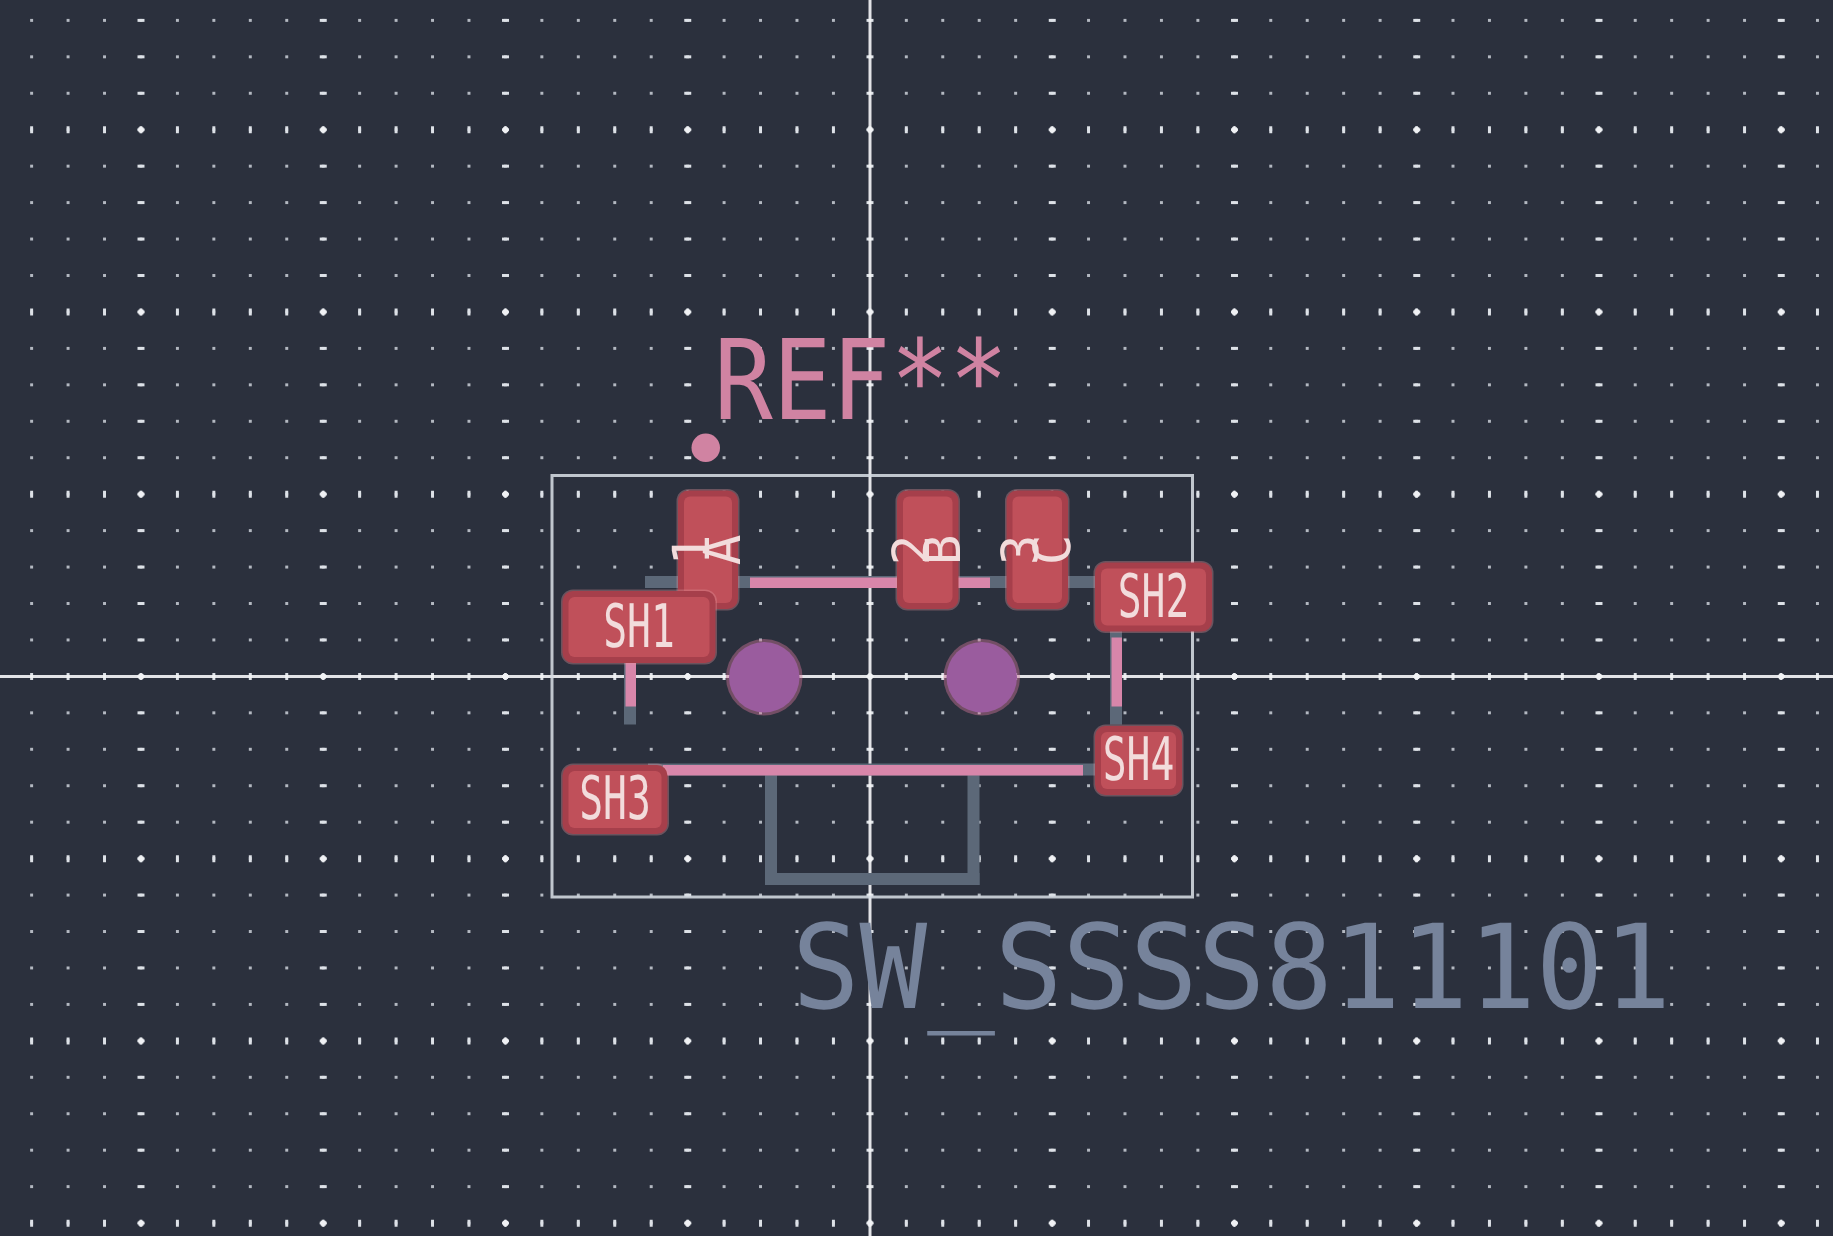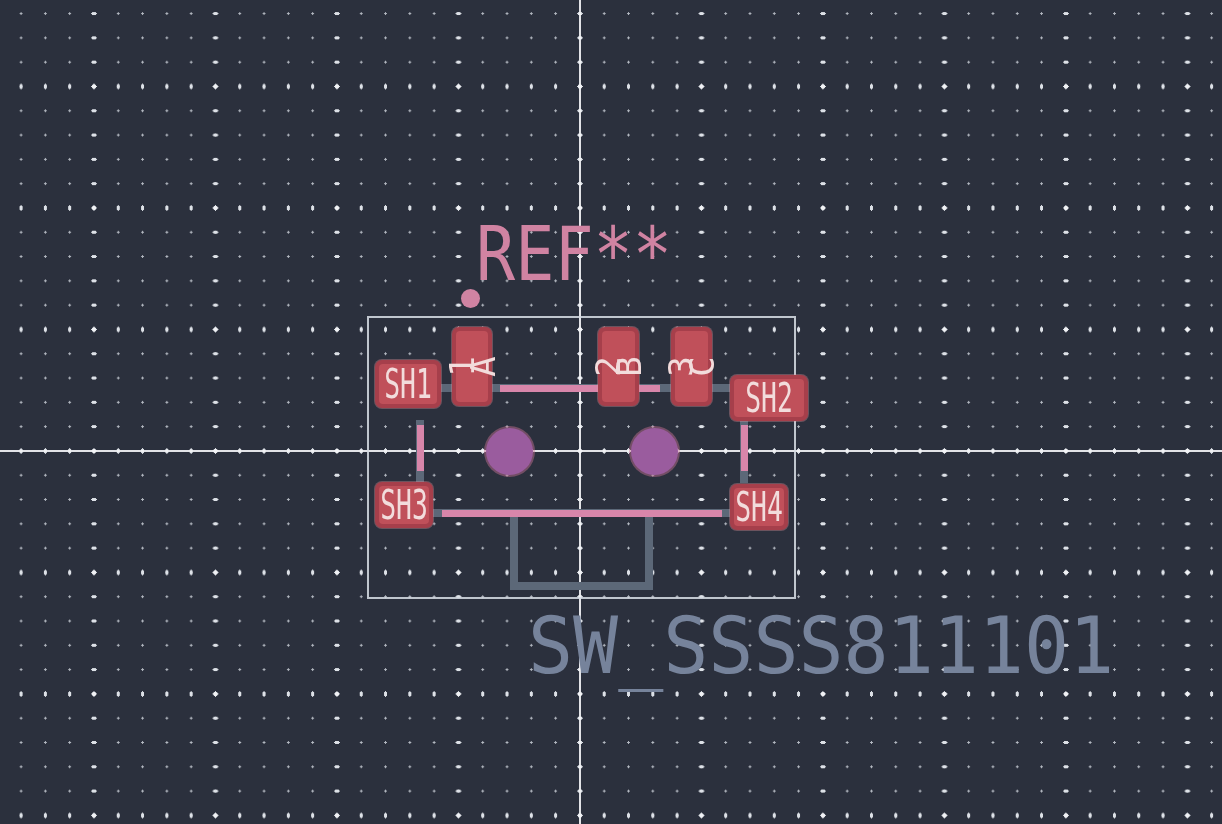--- a/index.html
+++ b/index.html
@@ -118,29 +118,29 @@
     </div>
   </div>
   <div class="abs pad" style="left:671px;top:327px;width:41px;height:79px;">
     <div class="pad-inner"></div>
     <div class="pad-vlabel">
       <span>3</span>
       <span>C</span>
     </div>
   </div>
 
-  <div class="abs pad" style="left:375px;top:360px;width:66px;height:48px;">
+  <div class="abs pad" style="left:375px;top:394px;width:66px;height:48px;padding-left:36px;">
     <div class="pad-inner"></div>
     <div class="pad-hlabel">SH1</div>
   </div>
   <div class="abs pad" style="left:730px;top:375px;width:78px;height:46px;">
     <div class="pad-inner"></div>
     <div class="pad-hlabel">SH2</div>
   </div>
-  <div class="abs pad" style="left:375px;top:482px;width:58px;height:46px;">
+  <div class="abs pad" style="left:375px;top:510px;width:58px;height:46px;padding-left:12px;">
     <div class="pad-inner"></div>
     <div class="pad-hlabel">SH3</div>
   </div>
   <div class="abs pad" style="left:730px;top:484px;width:58px;height:46px;">
     <div class="pad-inner"></div>
     <div class="pad-hlabel">SH4</div>
   </div>
 
   <div class="abs ref-text" style="left:476px;top:217px;">REF**</div>
   <div class="abs ref-dot" style="left:461px;top:289px;width:19px;height:19px;"></div>

